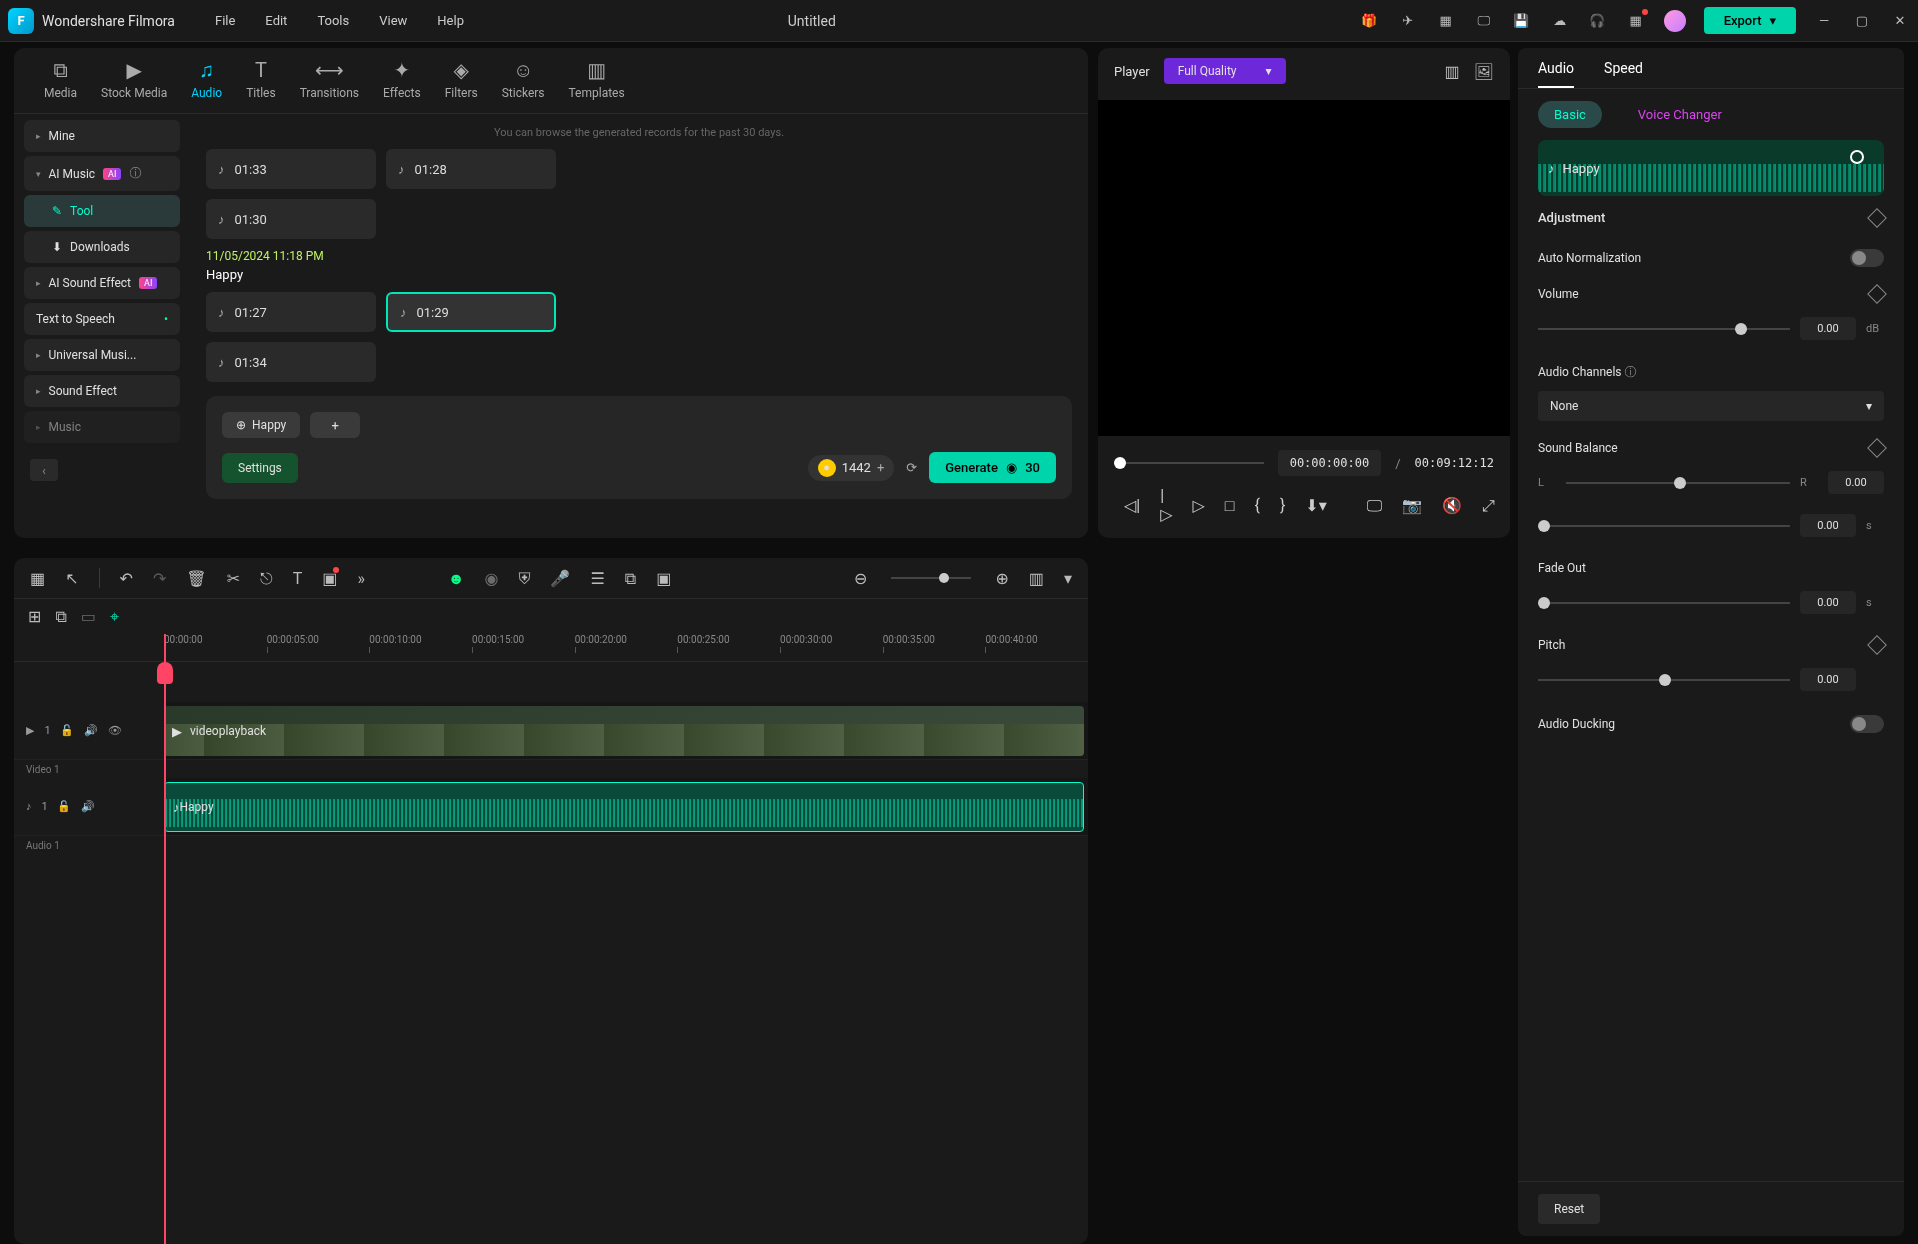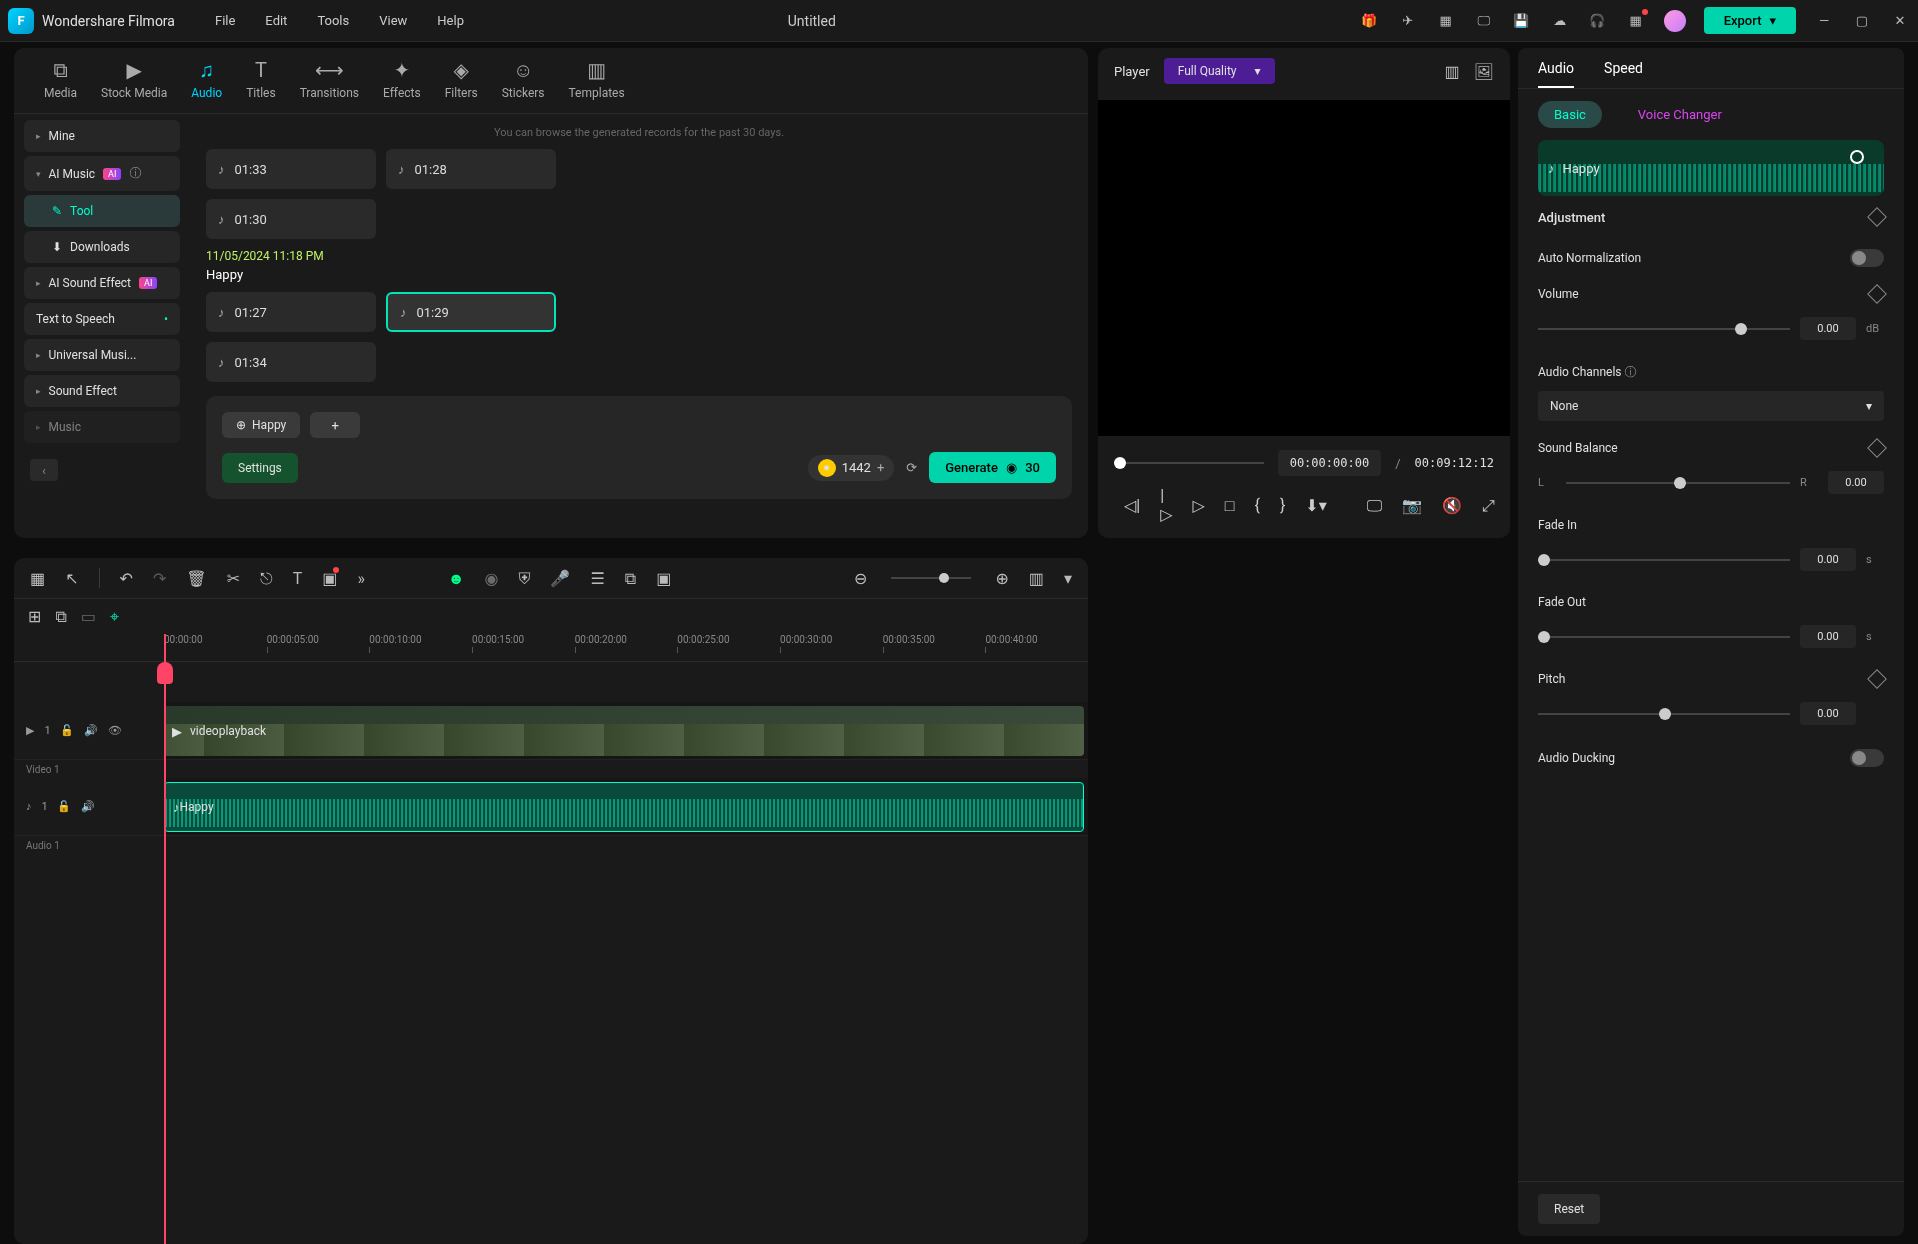--- a/index.html
+++ b/index.html
@@ -51,21 +51,21 @@
 .footer-row2 { display:flex; align-items:center; gap:12px; }
 .settings-btn { background:#14532d; padding:8px 16px; border-radius:6px; font-size:12px;}
 .credits { display:flex;align-items:center;gap:6px; margin-left:auto; background:#333;padding:4px 10px;border-radius:16px;}
 .credit-coin{width:18px;height:18px;background:#ffcc00;border-radius:50%;display:flex;align-items:center;justify-content:center;font-size:11px;}
 .refresh-i{color:#aaa;}
 .generate-btn { background:#00d4aa; color:#000; padding:8px 16px; border-radius:6px; font-size:13px; display:flex;align-items:center;gap:8px;font-weight:500;}
 
 
 .player-panel { background:#1a1a1a; border-radius:10px; height:490px; display:flex;flex-direction:column; overflow:hidden;}
 .player-header { display:flex; align-items:center; padding:10px 16px; gap:14px;}
-.quality-select { background:#4c1d95; padding:6px 14px; border-radius:4px; display:flex;align-items:flex-end;gap:18px; font-size:12px;}
+.quality-select { background:#6d28d9; padding:6px 14px; border-radius:4px; display:flex;align-items:flex-end;gap:29px; font-size:12px;}
 .player-header-right{margin-left:auto;display:flex;gap:14px;}
 .player-video { flex:1; background:#000; margin:6px 0;}
 .player-controls { padding:8px 16px 14px;}
 .progress-row { display:flex; align-items:center; gap:14px; margin-bottom:10px;}
 .progress-bar { flex:1; height:2px; background:#444; position:relative;}
 .progress-thumb { width:12px;height:12px;background:#fff;border-radius:50%;position:absolute;left:0;top:-5px;}
 .time-box { background:#262626; padding:6px 12px; border-radius:4px; font-size:12px; font-family:monospace;}
 .time-sep{color:#888;}
 .ctrl-row { display:flex; align-items:center; gap:20px; justify-content:flex-start; padding-left:10px;}
 .ctrl-row .spacer{flex:1;}
@@ -97,21 +97,21 @@
 
 .rp-tabs{display:flex;padding:12px 20px 0;gap:30px;border-bottom:1px solid #2a2a2a;}
 .rp-tab{padding-bottom:10px;font-size:14px;color:#ffffff;cursor:pointer;}
 .rp-tab.active{color:#fff;border-bottom:2px solid #fff;}
 .rp-subtabs{display:flex;padding:12px 20px;gap:20px;}
 .rp-subtab{padding:6px 16px;border-radius:14px;font-size:13px;color:#d946ef;}
 .rp-subtab.active{background:#2a4a4a;color:#00ffcc;}
 .rp-body{flex:1;overflow-y:auto;padding:0 20px 14px;}
 .rp-clip-preview{background:#0a3a2a;border-radius:8px;padding:10px;display:flex;align-items:center;gap:8px;height:56px;position:relative;overflow:hidden;}
 .rp-wave{position:absolute;left:0;right:0;top:24px;bottom:4px;background:repeating-linear-gradient(90deg,#00a080 0,#00d4aa 3px,transparent 3px,transparent 5px);opacity:0.6;}
-.rp-section-header{display:flex;align-items:flex-start;justify-content:space-between;padding:14px 0;font-size:13px;font-weight:500;}
+.rp-section-header{display:flex;align-items:center;justify-content:space-between;padding:14px 0;font-size:13px;font-weight:500;}
 .rp-row{display:flex;align-items:center;justify-content:space-between;padding:10px 0;font-size:12px;}
 .toggle{width:34px;height:18px;background:#3a3a3a;border-radius:10px;position:relative;}
 .toggle::after{content:'';position:absolute;width:14px;height:14px;background:#888;border-radius:50%;top:2px;left:2px;}
 .slider-row{display:flex;align-items:center;gap:10px;padding:6px 0 14px;}
 .slider-track{flex:1;height:2px;background:#444;position:relative;}
 .slider-thumb{width:12px;height:12px;background:#ccc;border-radius:50%;position:absolute;top:-5px;}
 .val-box{background:#262626;padding:5px 10px;border-radius:4px;font-size:11px;min-width:56px;text-align:center;}
 .unit{color:#888;font-size:11px;width:18px;}
 .select-box{background:#262626;padding:8px 12px;border-radius:4px;display:flex;justify-content:space-between;font-size:12px;}
 .diamond{width:14px;height:14px;border:1.5px solid #888;transform:rotate(45deg);}
@@ -485,23 +485,20 @@
       </div>
       <div class="slider-row">
         <span class="unit">L</span>
         <div class="slider-track">
             <div class="slider-thumb" style="left:48%;"></div>
           </div>
         <span class="unit">R</span>
         <div class="val-box">0.00</div>
       </div>
 
-      <div class="rp-row">
-        <span>Fade In</span>
-      </div>
       <div class="slider-row">
         <div class="slider-track">
             <div class="slider-thumb" style="left:0;"></div>
           </div>
         <div class="val-box">0.00</div>
         <span class="unit">s</span>
       </div>
 
       <div class="rp-row">
         <span>Fade Out</span>

